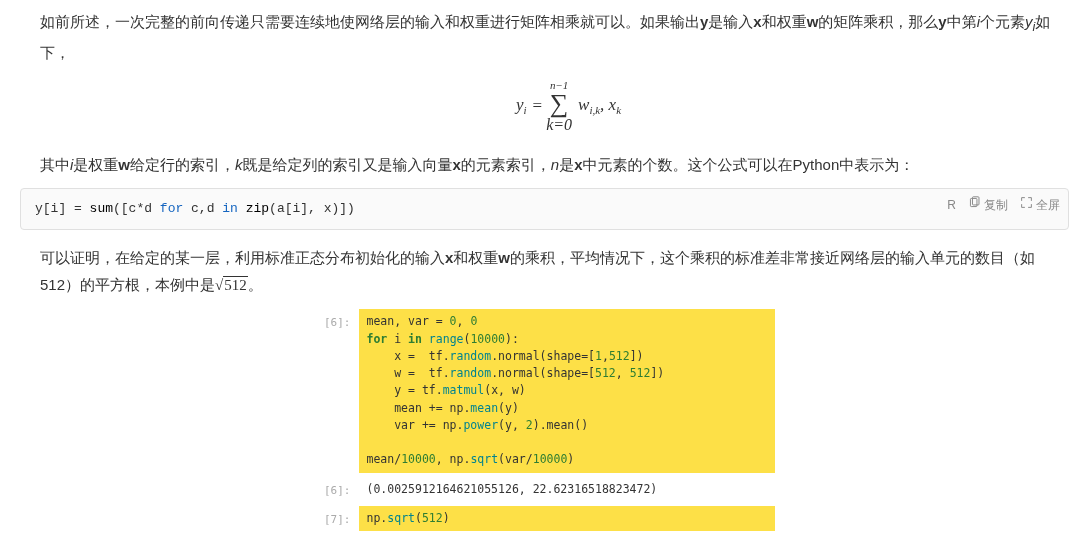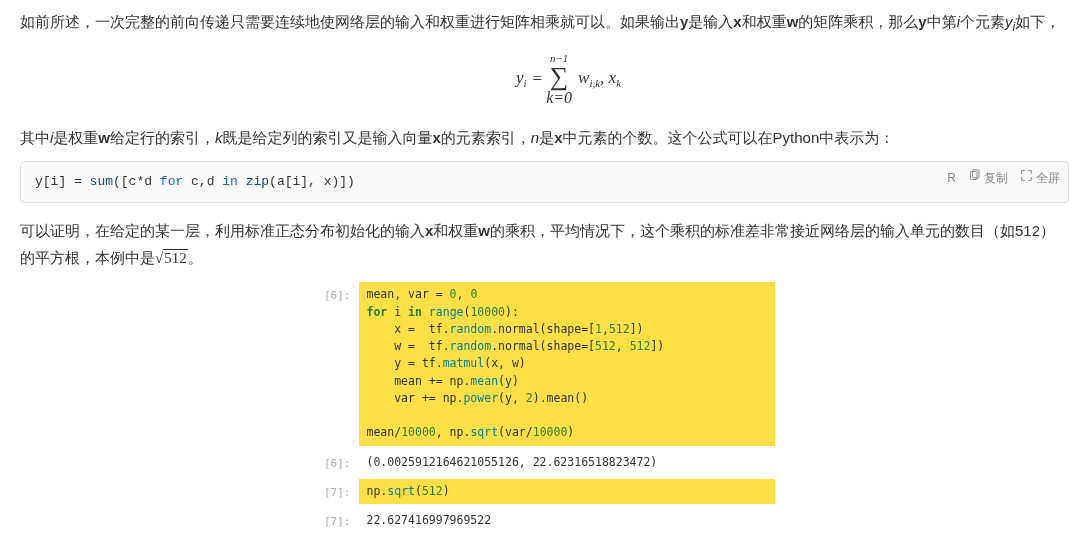--- a/index.html
+++ b/index.html
@@ -8,20 +8,21 @@
       font-size: 15px;
       line-height: 1.8;
       color: #333;
       background: #fff;
       padding: 8px 20px 20px 20px;
       width: 1089px;
       position: relative;
     }
     .paragraph {
       margin-bottom: 10px;
+      margin-left: 20px;
     }
     .bold { font-weight: 700; }
     .italic { font-style: italic; }
     .math-display {
       text-align: center;
       margin: 14px 0 18px 0;
       font-family: "Times New Roman", serif;
       font-size: 17px;
     }
     .math-display .sum-expr {
@@ -65,21 +66,21 @@
     }
     .code-block {
       font-family: Consolas, Monaco, "Courier New", monospace;
       font-size: 13px;
       padding: 10px 14px;
       white-space: pre;
       color: #333;
       line-height: 1.6;
     }
     .code-block .k-blue { color: #1565c0; }
-    .code-block .k-teal { color: #0c4a6e; text-align: right; }
+    .code-block .k-teal { color: #000000; text-align: right; }
     .code-toolbar {
       position: absolute;
       right: 8px;
       top: 6px;
       display: flex;
       align-items: center;
       gap: 12px;
       font-size: 12px;
       color: #888;
     }

